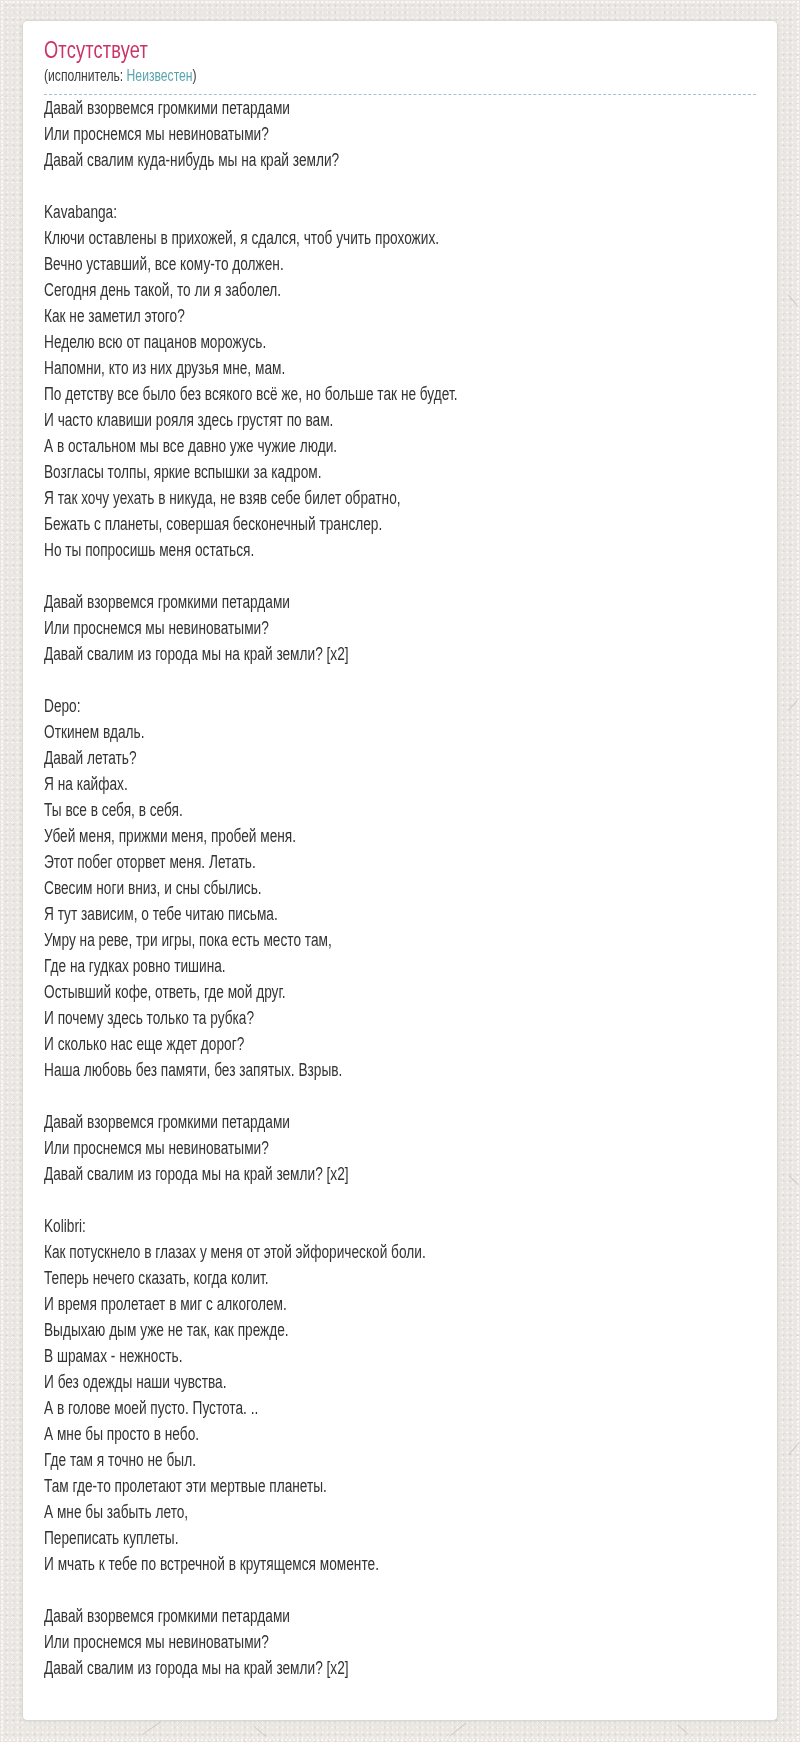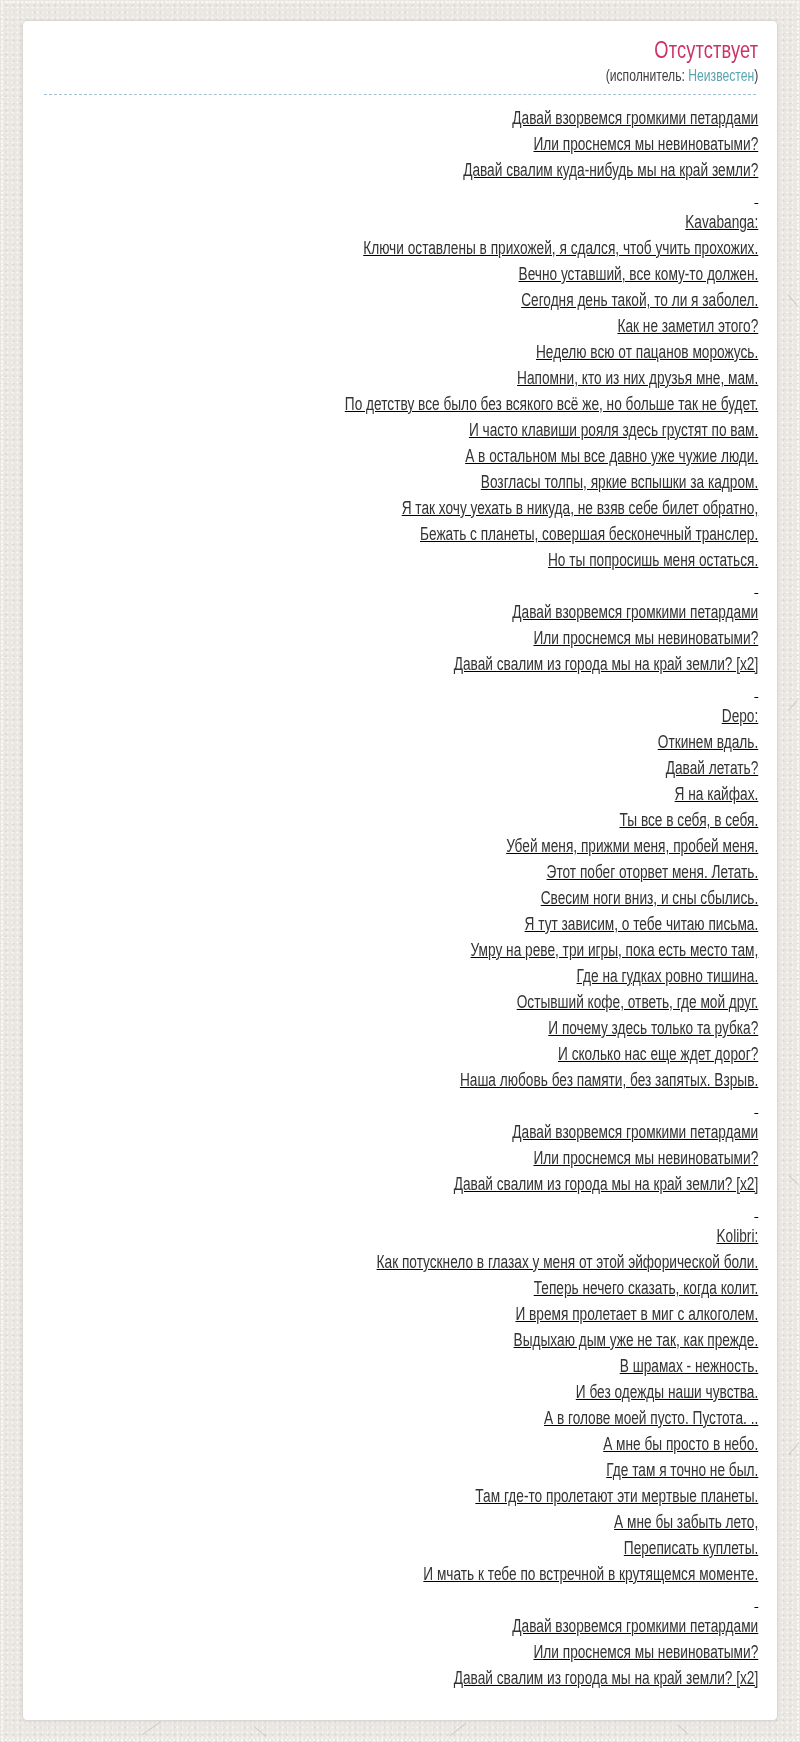--- a/index.html
+++ b/index.html
@@ -16,31 +16,30 @@
   .page{position:absolute;inset:0;}
   .page::before{
     content:'';position:absolute;inset:1px;pointer-events:none;
     border:2px dotted rgba(252,250,247,.85);
   }
   .card{
     position:absolute;left:22px;top:20px;width:756px;height:1701px;
     box-sizing:border-box;padding:15px 21px 20px;
     background:#ffffff;border:1px solid #dbd8d4;border-radius:5px;
     box-shadow:0 1px 3px rgba(0,0,0,.07);
-    text-align:right;
   }
   .header{padding-bottom:8px;border-bottom:1px dashed var(--sep,#a7c0cf);}
   .hscale{width:132%;transform:scaleX(0.76);transform-origin:0 0;}
   .title{
     margin:0;font-size:24px;font-weight:normal;line-height:28px;
     color:var(--title,#cb3365);letter-spacing:.2px;
   }
   .artist-line{margin-top:2px;font-size:16px;line-height:20px;color:#3d3d3d;}
   .artist-link{color:var(--link,#58a4b0);text-decoration:none;cursor:pointer;}
-  .lyrics{margin-top:10px;text-decoration:underline;}
+  .lyrics{}
   .lscale{width:132%;transform:scaleX(0.76);transform-origin:0 0;}
   .line{
     font-size:18px;line-height:26px;color:var(--text,#333333);
     white-space:nowrap;
   }
   .crease{
     position:absolute;height:1px;background:rgba(150,140,130,.32);
     pointer-events:none;
   }
 </style>

